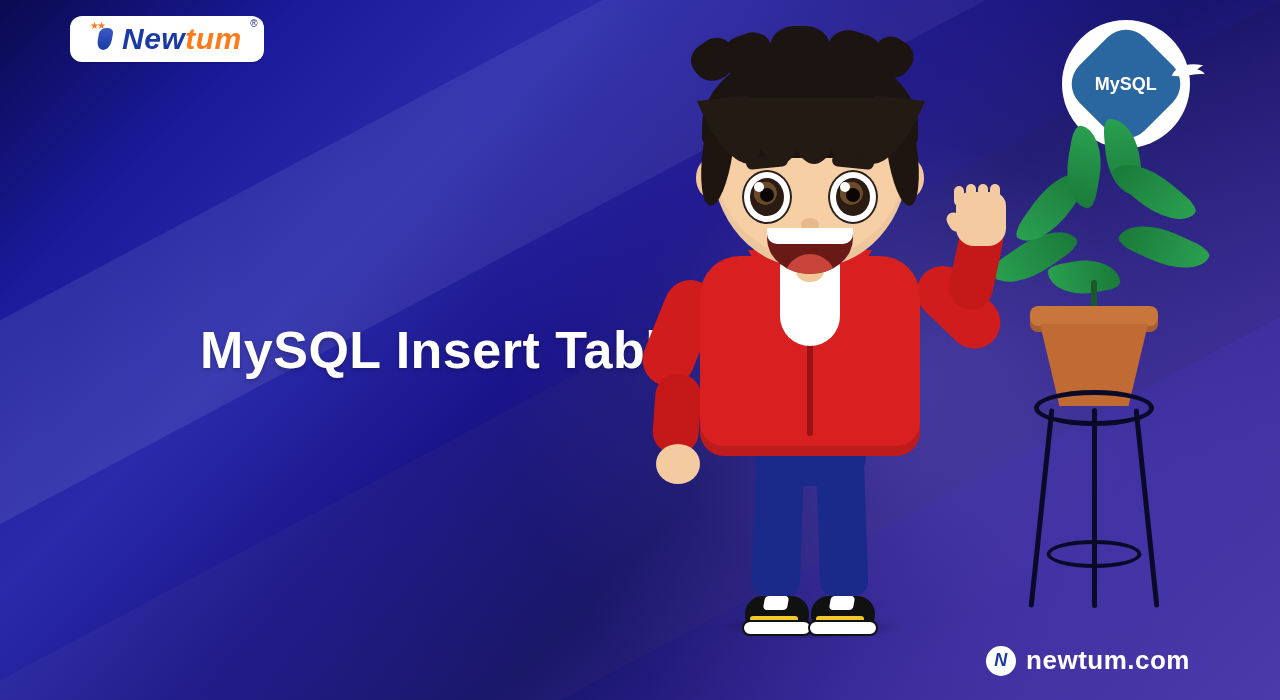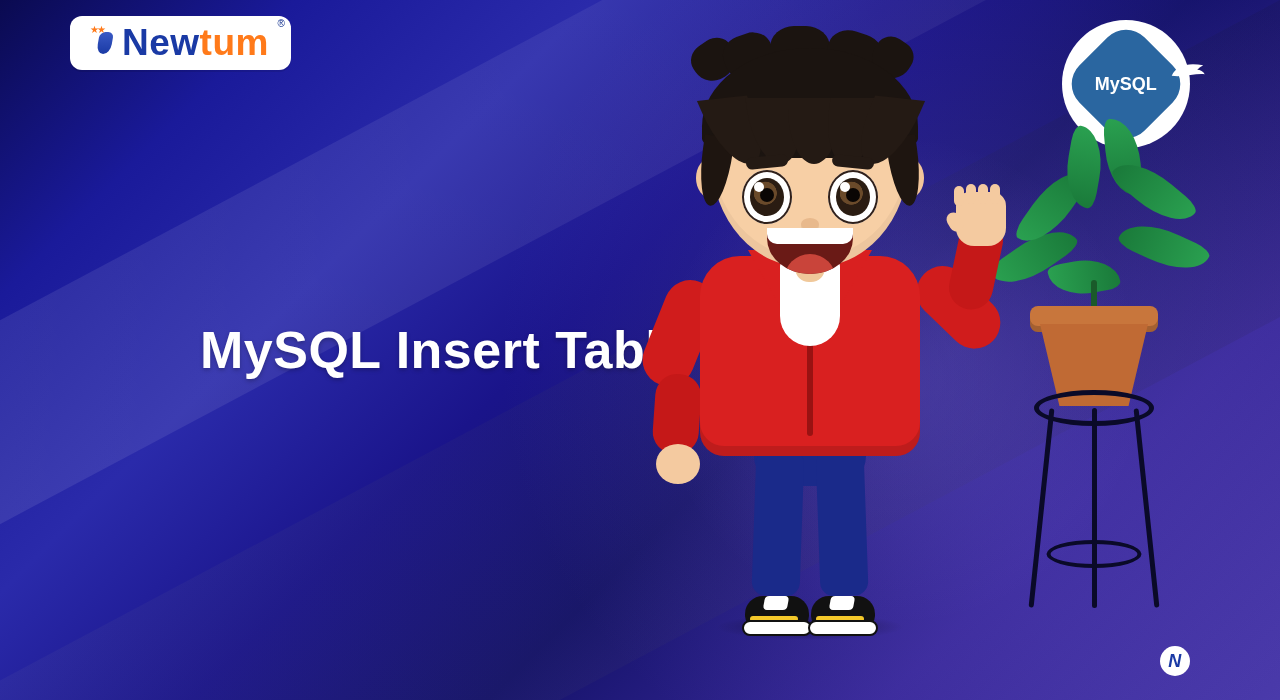--- a/index.html
+++ b/index.html
@@ -35,21 +35,21 @@
   .logo-badge {
     position: absolute; top: 16px; left: 70px;
     background: #fff; border-radius: 12px;
     padding: 6px 22px 6px 22px;
     display: flex; align-items: center; gap: 2px;
     box-shadow: 0 2px 0 rgba(0,0,0,0.1);
   }
   .logo-badge .reg {
     position: absolute; top: 2px; right: 6px; font-size: 10px; color: #0a2a8a;
   }
-  .logo-text { font-size: 37px; font-weight: 700; letter-spacing: 0.5px; }
+  .logo-text { font-size: 30px; font-weight: 700; font-style: italic; letter-spacing: 0.5px; }
   .logo-text .n { color: #1a3aa5; }
   .logo-text .ew { color: #1a3aa5; }
   .logo-text .tum { color: #ff7a1a; }
   .logo-mark { position: relative; width: 28px; height: 30px; }
   .logo-mark::before {
     content: ""; position: absolute; left: 6px; top: 4px; width: 14px; height: 22px;
     background: linear-gradient(180deg,#3a5ac5,#1a3aa5); border-radius: 8px 8px 10px 10px / 8px 8px 14px 14px;
     transform: skewX(-10deg);
   }
   .logo-stars { position:absolute; top:-4px; left:-2px; font-size:10px; color:#ff7a1a; letter-spacing:-2px; }
@@ -316,14 +316,15 @@
       <div class="mouth">
           <div class="teeth"></div>
           <div class="tongue"></div>
         </div>
     </div>
   </div>
 
 
   <div class="site-url">
     <span class="mini-logo">N</span>
+    <span>newtum.com</span>
   </div>
 </div>
 
 </body></html>

